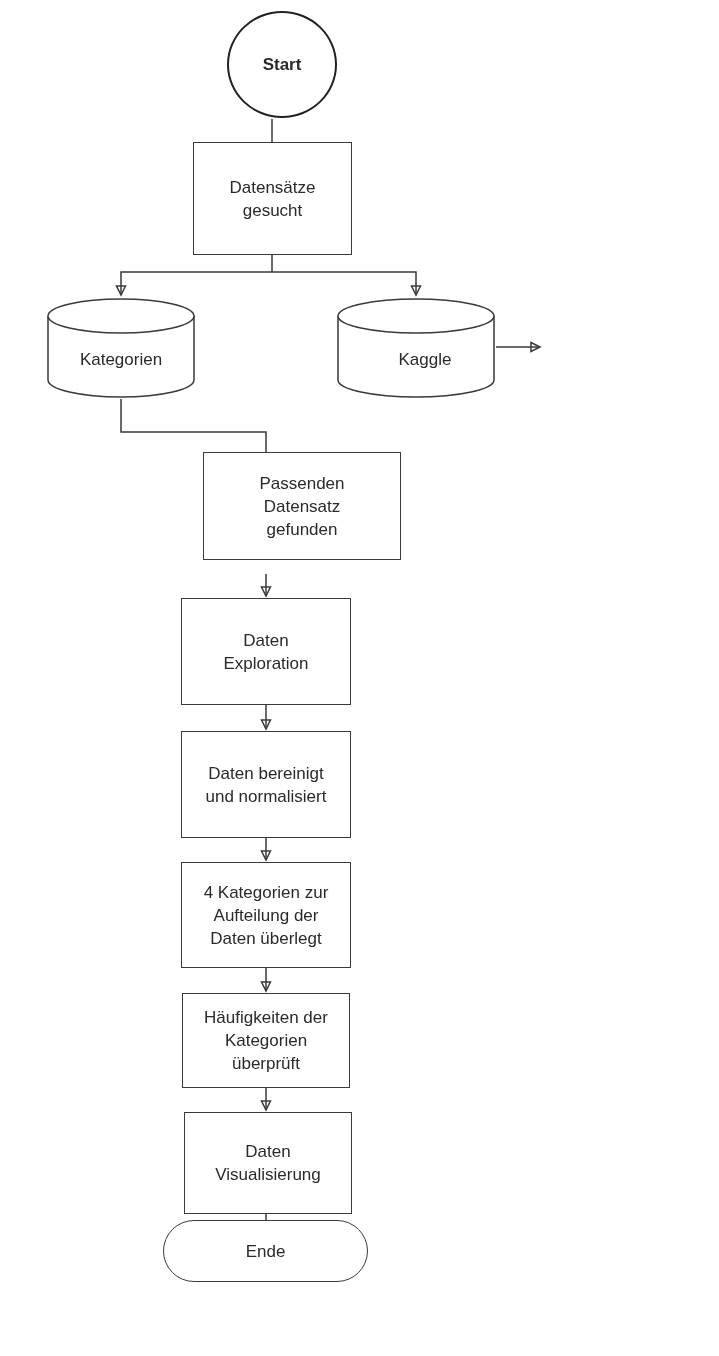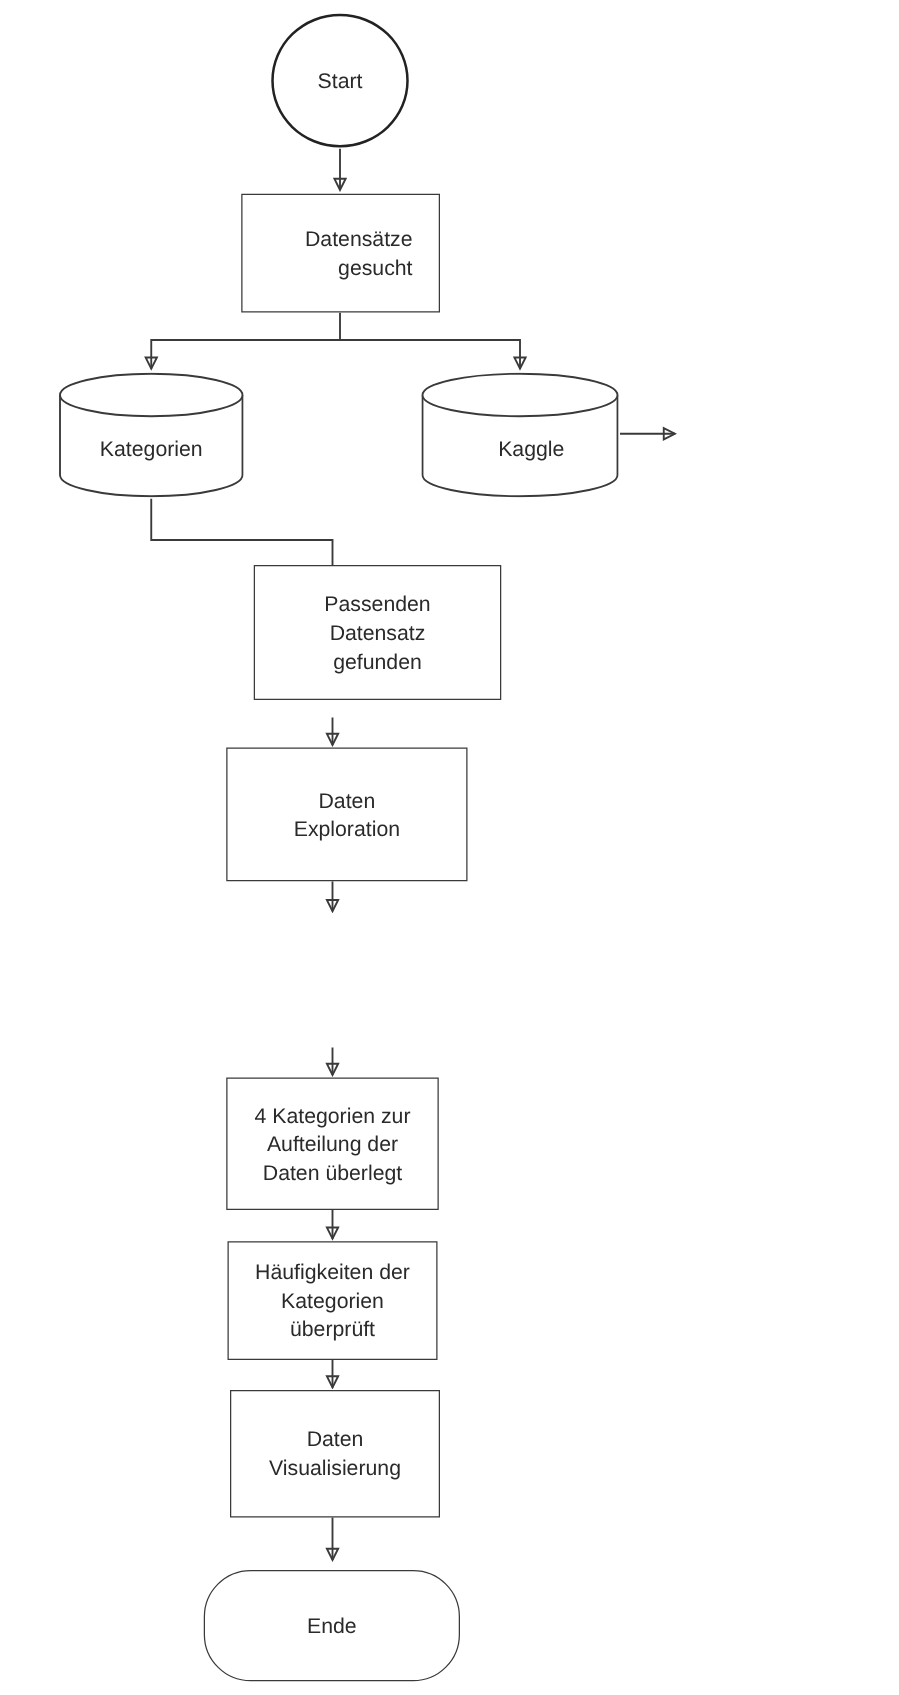--- a/index.html
+++ b/index.html
@@ -64,25 +64,25 @@
     <path d="M496,347 H540" marker-end="url(#ah)"></path>
     <path d="M121,399 V432 H266 V464" marker-end="url(#ah)"></path>
     <path d="M266,574 V596" marker-end="url(#ah)"></path>
     <path d="M266,705 V729" marker-end="url(#ah)"></path>
     <path d="M266,838 V860" marker-end="url(#ah)"></path>
     <path d="M266,968 V991" marker-end="url(#ah)"></path>
     <path d="M266,1088 V1110" marker-end="url(#ah)"></path>
     <path d="M266,1208 V1248" marker-end="url(#ah)"></path>
   </svg>
 
-  <div class="node circle" style="left:217px; top:11px; width:110px; height:107px;">
+  <div class="node circle" style="left:227px; top:11px; width:110px; height:107px;font-weight:bold;">
     <span class="lbl">Start</span>
   </div>
 
-  <div class="node process w-search" style="left:193px; top:155px; width:159px; height:95px;text-align:right;">
+  <div class="node process w-search" style="left:193px; top:142px; width:159px; height:113px;">
     <span class="lbl">Datensätze gesucht</span>
   </div>
 
   <div class="node cyl" style="left:47px; top:298px; width:148px; height:100px;">
     <svg width="148" height="100" viewBox="0 0 148 100">
       <path d="M1,18 V82 A73,17 0 0 0 147,82 V18" fill="#ffffff" stroke="#3a3a3a" stroke-width="1.5"></path>
       <ellipse cx="74" cy="18" rx="73" ry="17" fill="#ffffff" stroke="#3a3a3a" stroke-width="1.5"></ellipse>
     </svg>
     <span class="lbl">Kategorien</span>
   </div>
@@ -93,34 +93,37 @@
       <ellipse cx="79" cy="18" rx="78" ry="17" fill="#ffffff" stroke="#3a3a3a" stroke-width="1.5"></ellipse>
     </svg>
     <span class="lbl">Kaggle</span>
   </div>
 
 
   <div class="node process w-found" style="left:181px; top:452px; width:198px; height:108px;margin-left:22px;">
     <span class="lbl">Passenden Datensatz gefunden</span>
   </div>
 
-  <div class="node process w-explore" style="left:181px; top:598px; width:193px; height:107px;">
+  <div class="node process w-explore" style="left:181px; top:598px; width:170px; height:107px;">
     <span class="lbl">Daten Exploration</span>
   </div>
 
+  <div class="node process w-clean" style="left:181px; top:731px; width:170px; height:107px;">
+    <span class="lbl">Daten bereinigt und normalisiert</span>
+  </div>
 
   <div class="node process w-categories" style="left:181px; top:862px; width:170px; height:106px;">
     <span class="lbl">4 Kategorien zur Aufteilung der Daten überlegt</span>
   </div>
 
   <div class="node process w-frequencies" style="left:182px; top:993px; width:168px; height:95px;">
     <span class="lbl">Häufigkeiten der Kategorien überprüft</span>
   </div>
 
   <div class="node process w-visualization" style="left:184px; top:1112px; width:168px; height:102px;">
     <span class="lbl">Daten Visualisierung</span>
   </div>
 
-  <div class="node stadium" style="left:163px; top:1256px; width:205px; height:89px;align-items:center;">
+  <div class="node stadium" style="left:163px; top:1220px; width:205px; height:62px;align-items:center;">
     <span class="lbl">Ende</span>
   </div>
 
 </div>
 
 </body></html>

